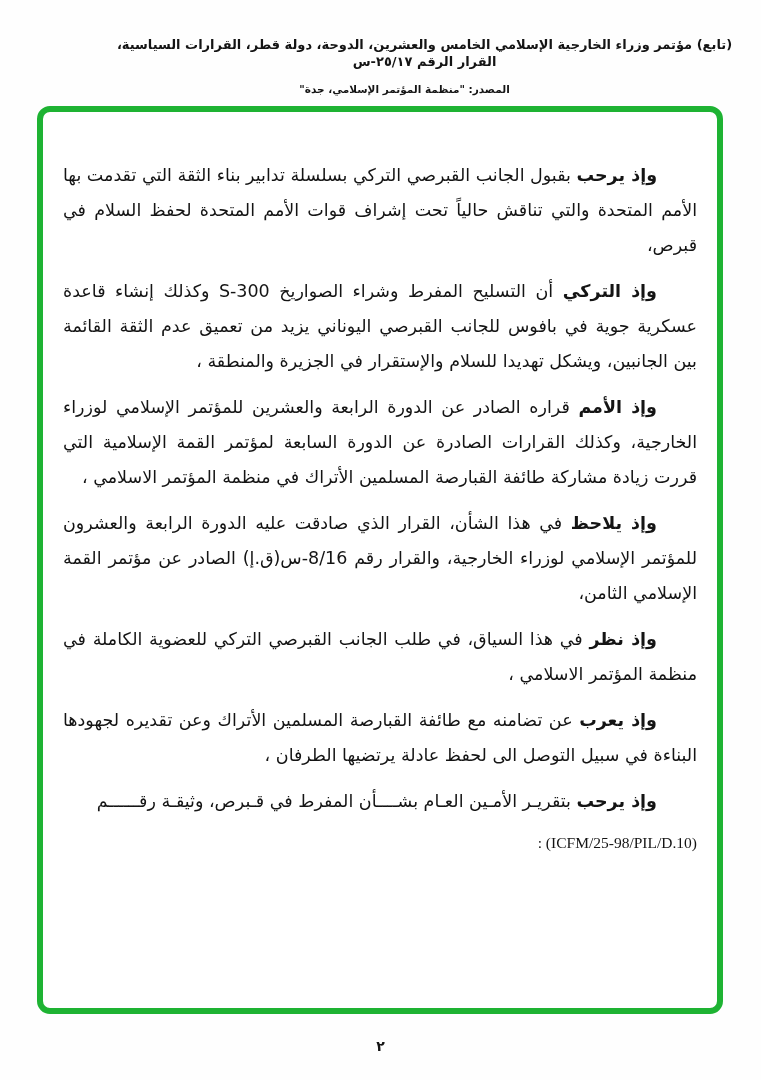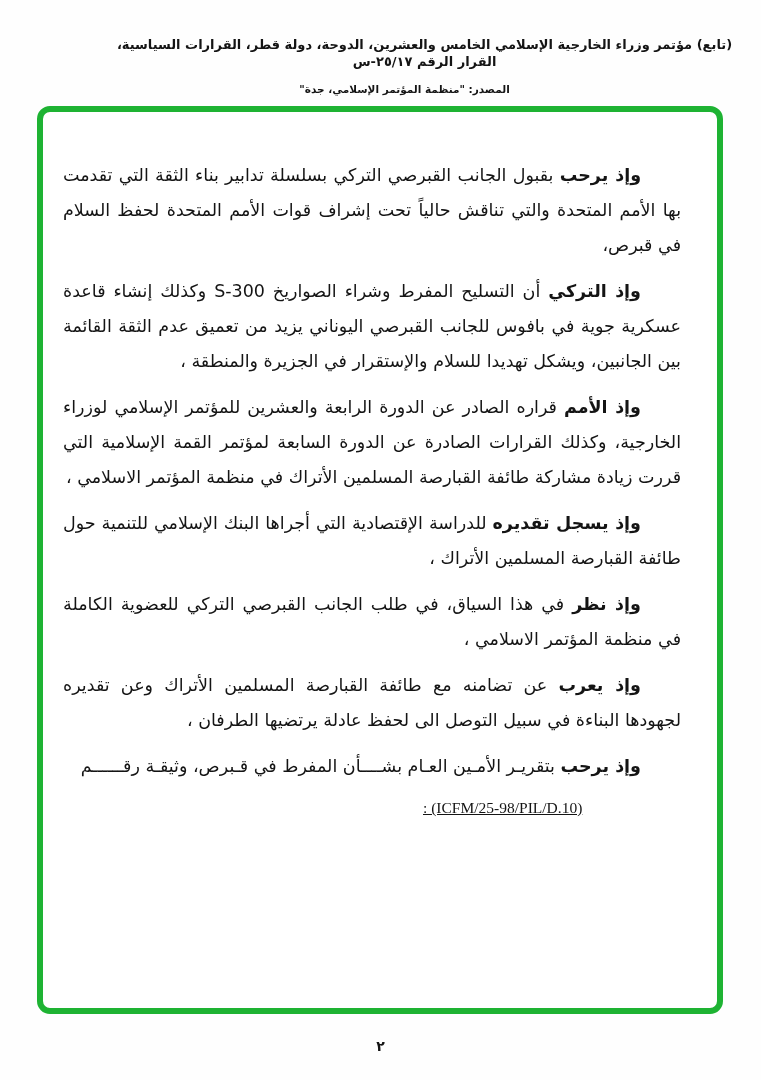--- a/index.html
+++ b/index.html
@@ -28,53 +28,52 @@
     border:6px solid #1eb333;
     border-radius:13px;
     background:#fff;
   }
   .content{
     position:absolute;top:0;left:0;right:0;bottom:0;
     padding:46px 20px 0 20px;
     direction:rtl;
   }
   .para{
-    margin:0 16px 11px 0;
+    margin:0 0 11px 0;
     font-size:17.5px;line-height:35px;
     text-align:justify;
     text-indent:40px;
   }
   .para .lead{font-weight:bold;}
   .ref-line{
-    direction:ltr;text-align:left;
+    direction:ltr;text-align:right;
     margin:2px 0 0 360px;
     font-size:15.5px;line-height:26px;
     font-family:"Liberation Serif",serif;
     white-space:nowrap;
-    text-decoration:underline;
   }
   .page-number{
     position:absolute;top:1038px;left:0;right:0;
     text-align:center;font-weight:bold;font-size:14px;
   }
 </style>
 </head>
 <body style="color: rgb(20, 20, 20);">
 
 <div class="doc-header">
   <div class="h-line1">(تابع) مؤتمر وزراء الخارجية الإسلامي الخامس والعشرين، الدوحة، دولة قطر، القرارات السياسية، القرار الرقم ٢٥/١٧-س</div>
   <div class="h-line2">المصدر: "منظمة المؤتمر الإسلامي، جدة"</div>
 </div>
 
 <div class="green-box" style="border-color: rgb(30, 179, 51);">
   <div class="content">
     <p class="para"><b class="lead">وإذ يرحب</b><span> بقبول الجانب القبرصي التركي بسلسلة تدابير بناء الثقة التي تقدمت بها الأمم المتحدة والتي تناقش حالياً تحت إشراف قوات الأمم المتحدة لحفظ السلام في قبرص،</span></p>
     <p class="para"><b class="lead">وإذ التركي</b><span> أن التسليح المفرط وشراء الصواريخ S-300 وكذلك إنشاء قاعدة عسكرية جوية في بافوس للجانب القبرصي اليوناني يزيد من تعميق عدم الثقة القائمة بين الجانبين، ويشكل تهديدا للسلام والإستقرار في الجزيرة والمنطقة ،</span></p>
     <p class="para"><b class="lead">وإذ الأمم</b><span> قراره الصادر عن الدورة الرابعة والعشرين للمؤتمر الإسلامي لوزراء الخارجية، وكذلك القرارات الصادرة عن الدورة السابعة لمؤتمر القمة الإسلامية التي قررت زيادة مشاركة طائفة القبارصة المسلمين الأتراك في منظمة المؤتمر الاسلامي ،</span></p>
-    <p class="para"><b class="lead">وإذ يسجل تقديره</b><span> للدراسة الإقتصادية التي أجراها البنك الإسلامي للتنمية حول طائفة القبارصة المسلمين الأتراك ،</span></p>
+    <p class="para"><b class="lead">وإذ يلاحظ</b><span> في هذا الشأن، القرار الذي صادقت عليه الدورة الرابعة والعشرون للمؤتمر الإسلامي لوزراء الخارجية، والقرار رقم 8/16-س(ق.إ) الصادر عن مؤتمر القمة الإسلامي الثامن،</span></p>
     <p class="para"><b class="lead">وإذ نظر</b><span> في هذا السياق، في طلب الجانب القبرصي التركي للعضوية الكاملة في منظمة المؤتمر الاسلامي ،</span></p>
     <p class="para"><b class="lead">وإذ يعرب</b><span> عن تضامنه مع طائفة القبارصة المسلمين الأتراك وعن تقديره لجهودها البناءة في سبيل التوصل الى لحفظ عادلة يرتضيها الطرفان ،</span></p>
     <p class="para"><b class="lead">وإذ يرحب</b><span> بتقريـر الأمـين العـام بشــــأن المفرط في قـبرص، وثيقـة رقــــــم</span></p>
     <div class="ref-line">: (ICFM/25-98/PIL/D.10)</div>
   </div>
 </div>
 
 <div class="page-number">٢</div>
 
 </body></html>

